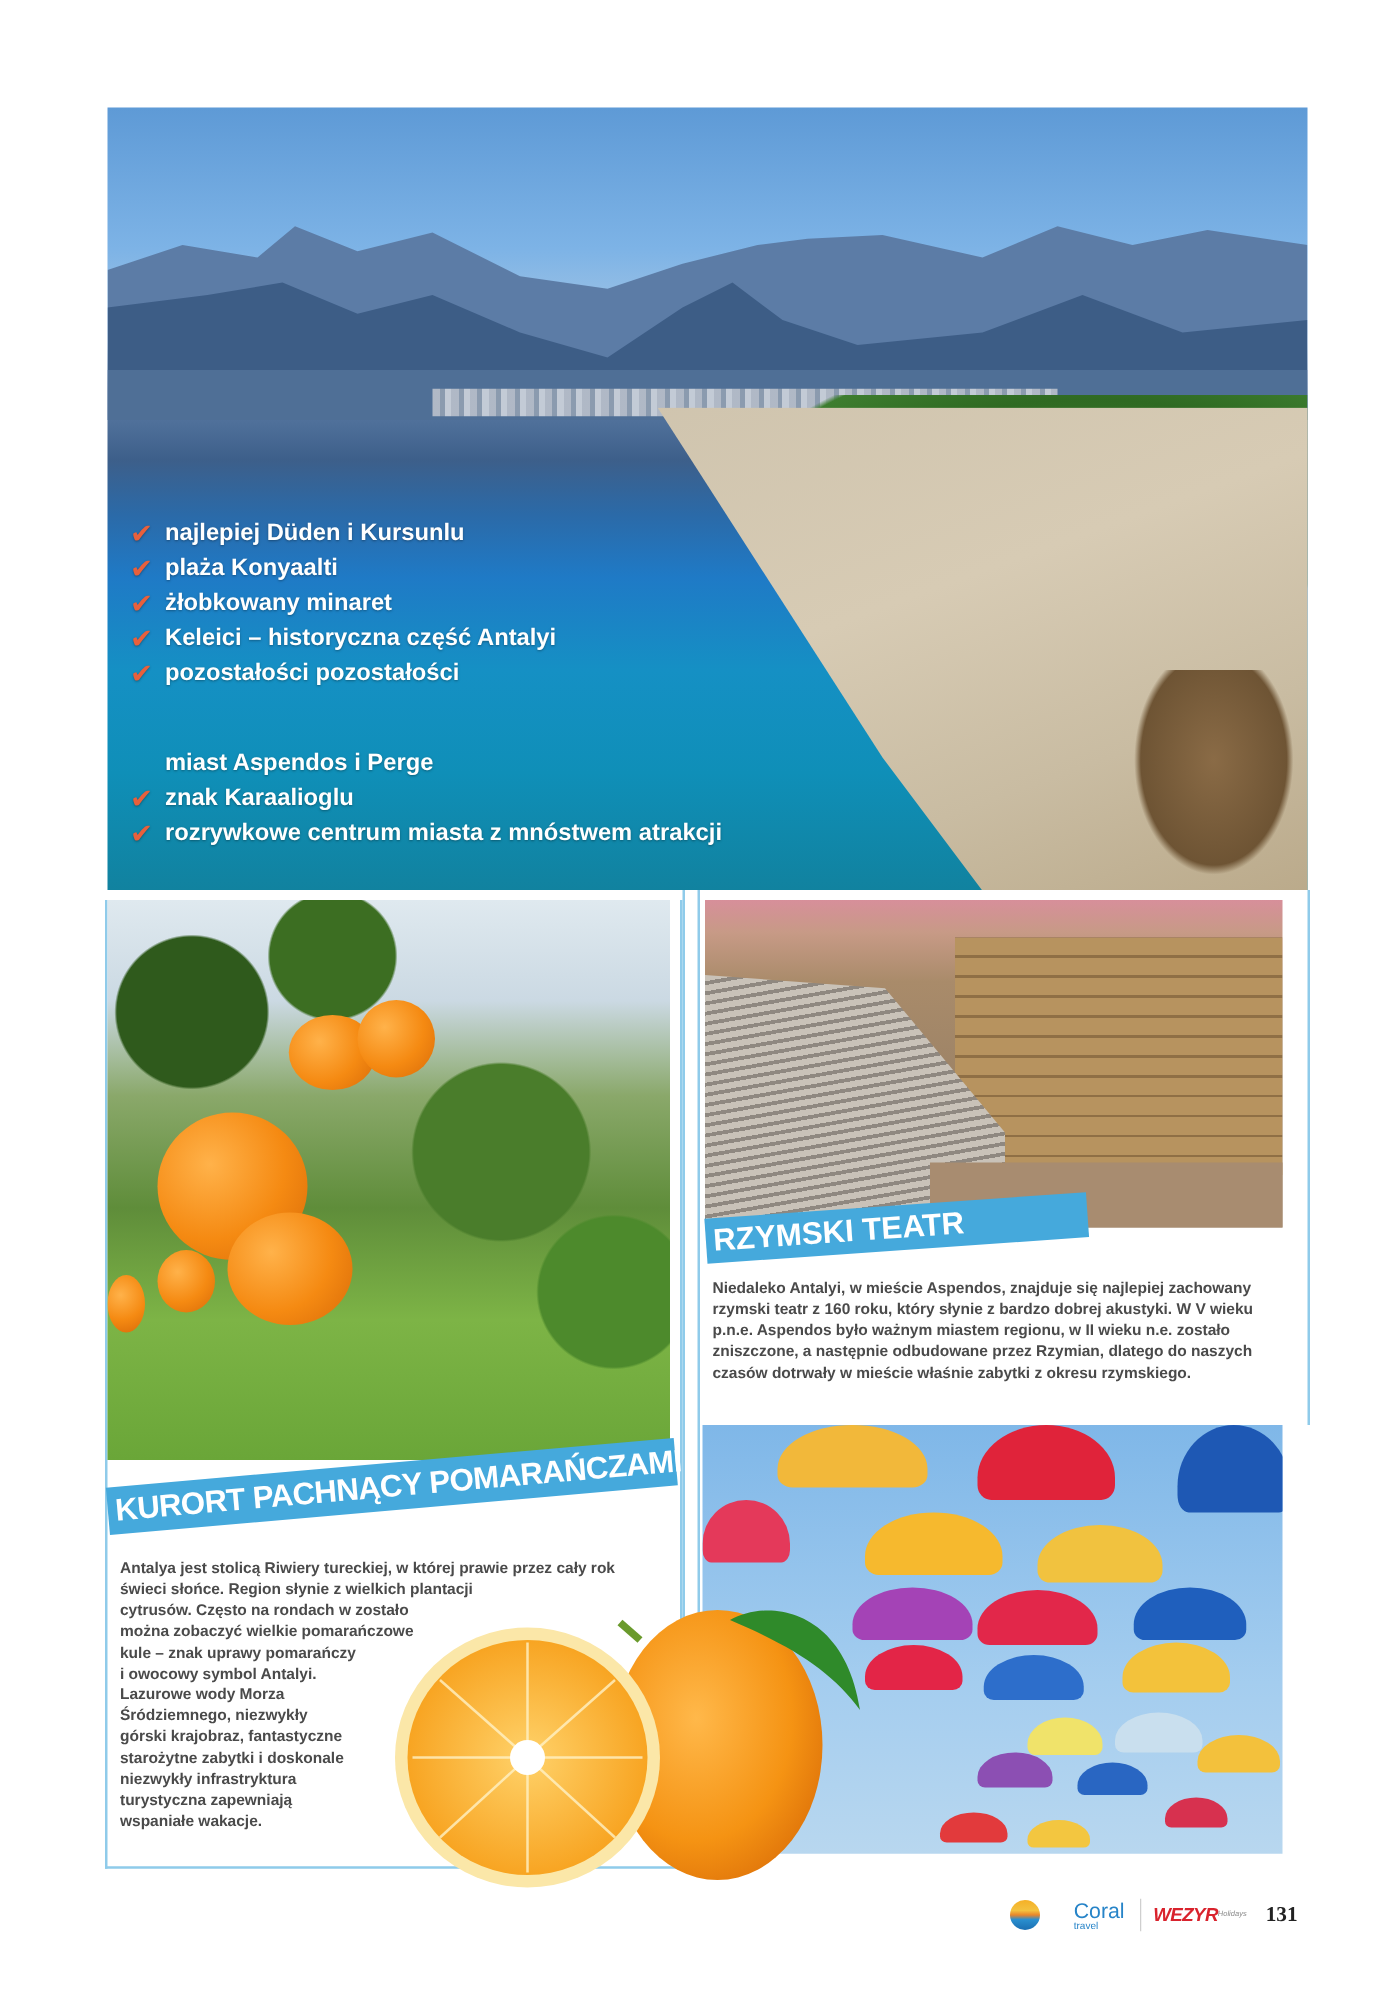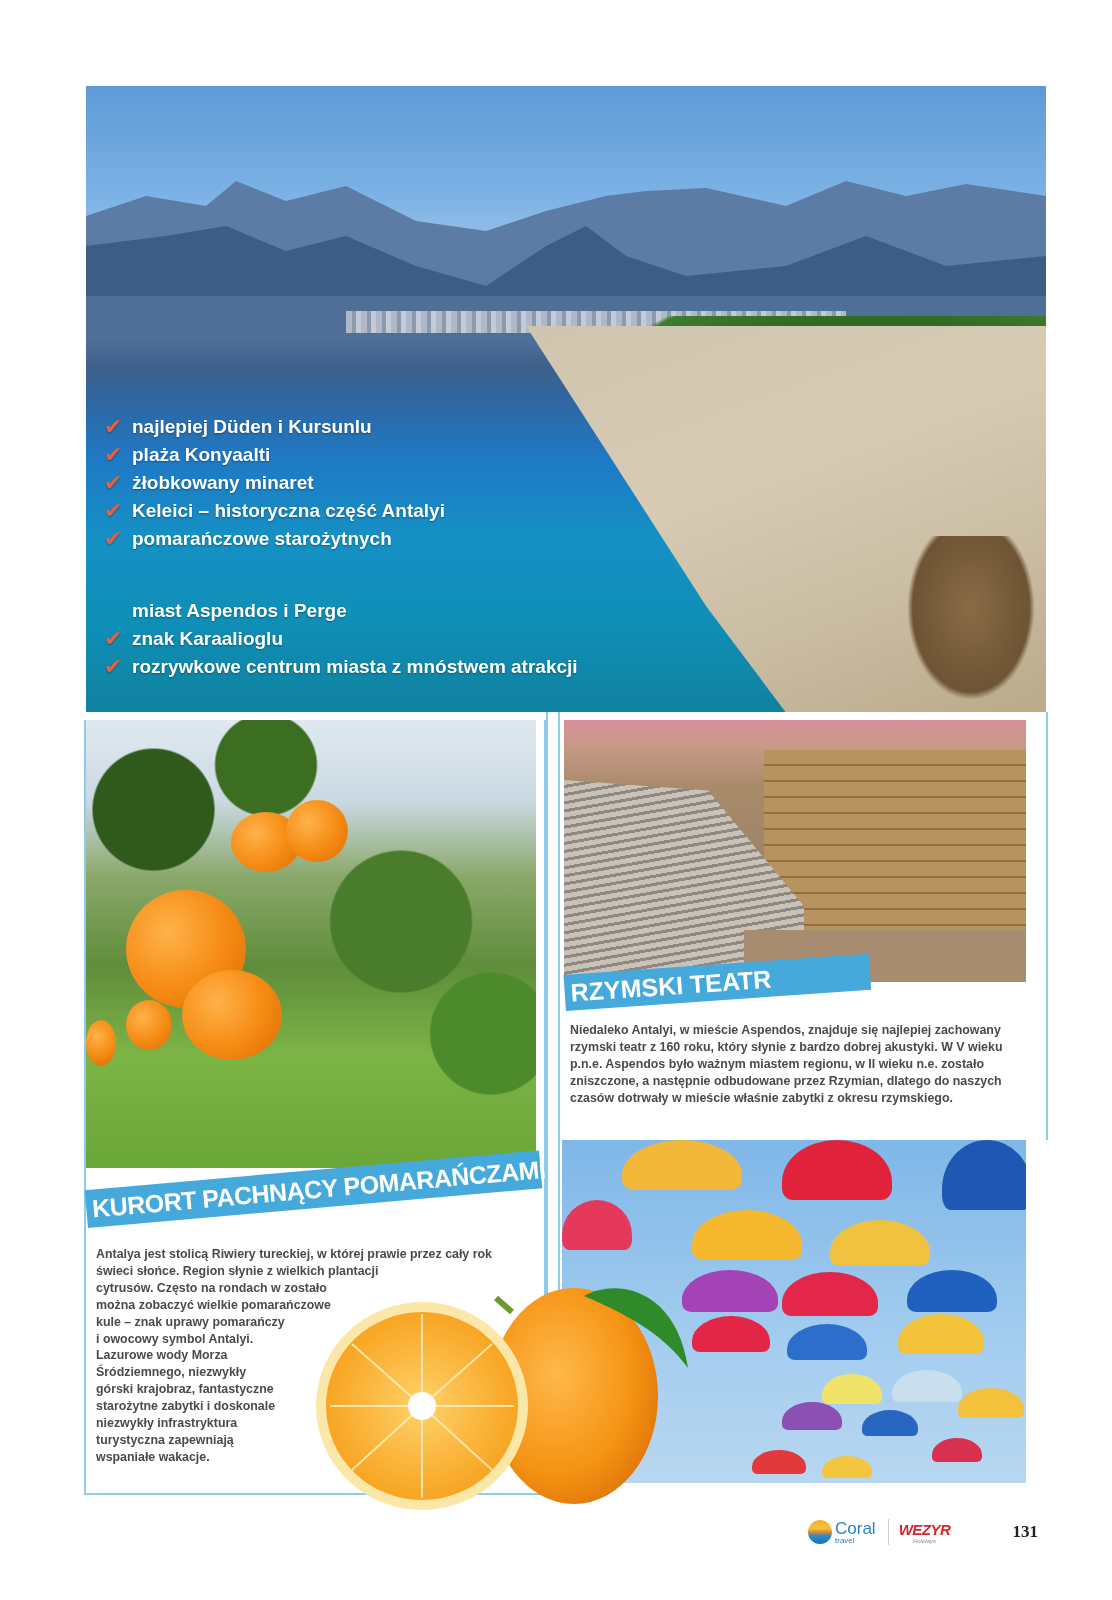--- a/index.html
+++ b/index.html
@@ -101,27 +101,27 @@
     font-family: "Liberation Sans", "DejaVu Sans", sans-serif;
   }
   .text-oranges p { margin: 0; }
   .umbrellas-photo {
     position: absolute; left: 562px; top: 1140px; width: 464px; height: 343px; overflow: hidden;
     background: linear-gradient(180deg, #7fb7e8 0%, #a4cdef 60%, #b8d7ef 100%);
   }
   .umb { position: absolute; border-radius: 50% 50% 10% 10% / 70% 70% 20% 20%; }
   .orange-cutout { position: absolute; left: 316px; top: 1278px; width: 380px; height: 240px; }
   .footer { position: absolute; left: 808px; top: 1512px; width: 230px; height: 40px; display: flex; align-items: center; }
-  .coral-logo { display: flex; align-items: center; }
+  .coral-logo { display: flex; align-items: center; gap: 24px; }
   .coral-ball { width: 24px; height: 24px; border-radius: 50%; background: linear-gradient(180deg, #f5b026 0%, #f3c240 35%, #e9862a 50%, #2a8fcf 65%, #1b6fb2 100%); }
   .coral-text { margin-left: 3px; line-height: 1; }
   .coral-name { color: #2784c8; font-size: 17px; font-family: "Liberation Sans", sans-serif; }
   .coral-sub { color: #2784c8; font-size: 8px; font-family: "Liberation Sans", sans-serif; }
   .footer-sep { width: 1px; height: 26px; background: #cfcfcf; margin: 0 10px 0 12px; }
-  .wezyr { display: flex; flex-direction: column; align-items: center; }
+  .wezyr { display: flex; flex-direction: row; align-items: center; }
   .wezyr-name { color: #d9232d; font-weight: bold; font-style: italic; font-size: 15px; font-family: "Liberation Sans", sans-serif; letter-spacing: -.5px; }
   .wezyr-sub { color: #8a8a8a; font-size: 6px; font-style: italic; font-family: "Liberation Sans", sans-serif; }
   .page-number { margin-left: auto; font-weight: bold; font-size: 17px; color: #222; font-family: "Liberation Serif", serif; }
 </style>
 </head>
 <body>
 
 <div class="hero">
   <svg class="mountains" viewBox="0 0 960 160" preserveAspectRatio="none">
     <path d="M0,40 L60,20 L120,30 L150,5 L200,25 L260,10 L330,45 L400,55 L460,35 L520,20 L560,15 L620,12 L700,30 L760,5 L820,20 L880,8 L960,20 L960,160 L0,160Z" fill="#5c7ca6"></path>
@@ -147,21 +147,21 @@
     <li>
         <span class="check">✔</span>
         <span>żłobkowany minaret</span>
       </li>
     <li>
         <span class="check">✔</span>
         <span>Keleici – historyczna część Antalyi</span>
       </li>
     <li>
         <span class="check">✔</span>
-        <span>pomarańczowe starożytnych</span>
+        <span>pozostałości pozostałości</span>
       </li>
     <li class="cont">
         <span>miast Aspendos i Perge</span>
       </li>
     <li>
         <span class="check">✔</span>
         <span>znak Karaalioglu</span>
       </li>
     <li>
         <span class="check">✔</span>

